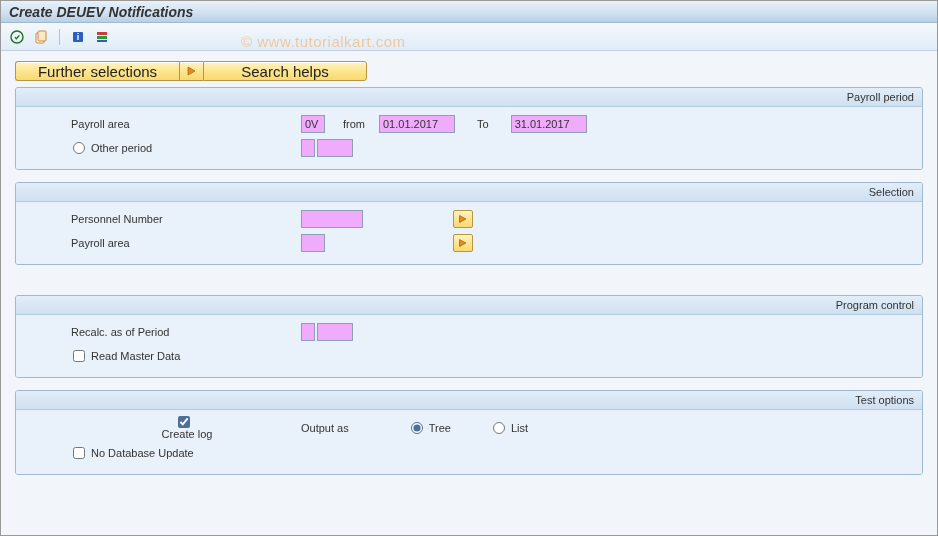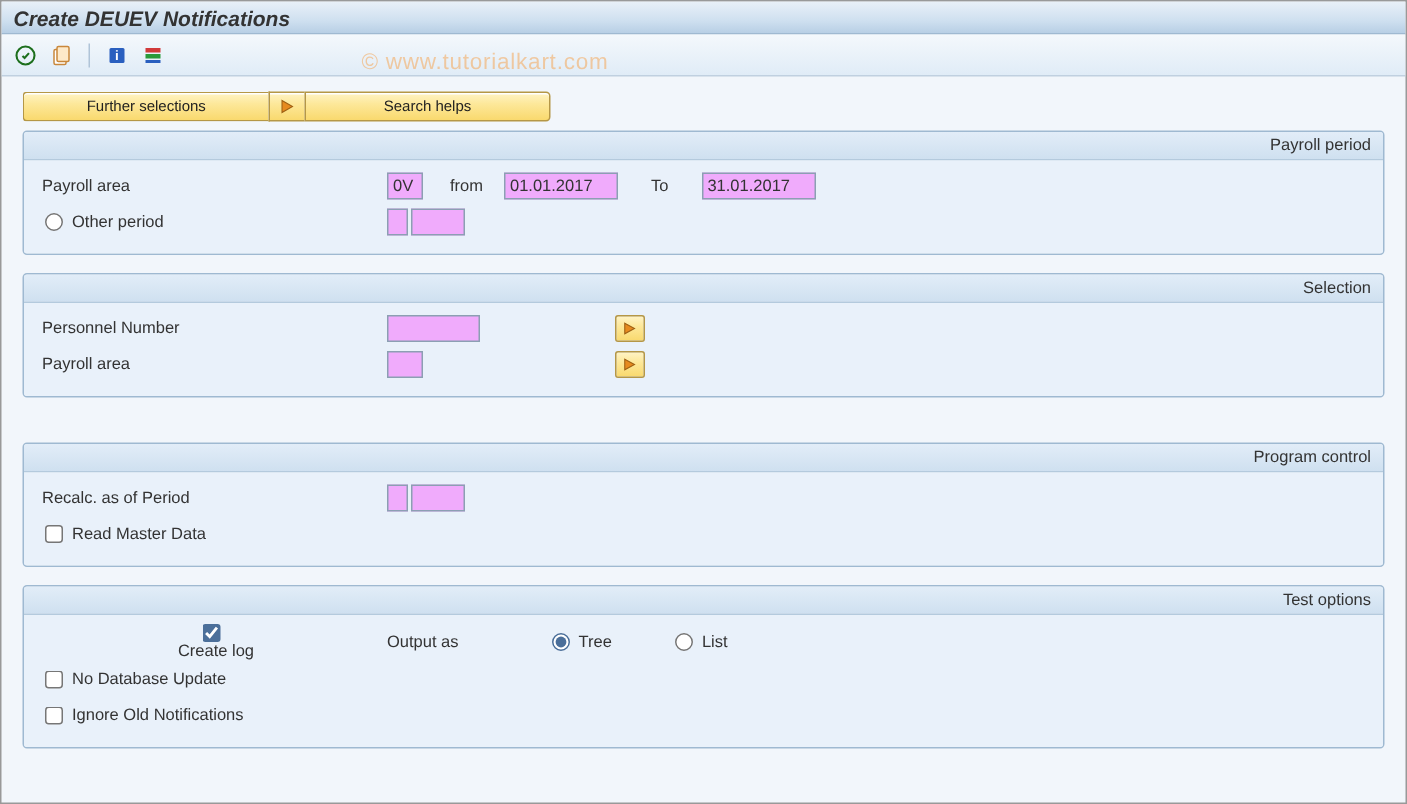--- a/index.html
+++ b/index.html
@@ -71,21 +71,21 @@
     display: flex;
     margin-bottom: 6px;
   }
   .gold-btn {
     background: linear-gradient(#fff3c4, #fde89a 40%, #f9d96e);
     border: 1px solid #b59746;
     height: 20px;
     display: inline-flex;
     align-items: center;
     justify-content: center;
-    font-size: 10px;
+    font-size: 15px;
     color: #222;
     cursor: pointer;
     box-shadow: inset 0 1px 0 #fff;
   }
   .gold-btn.wide { width: 164px; border-right: none; }
   .gold-btn.icon { width: 24px; border-right: none; }
   .gold-btn.wide2 { width: 164px; }
   .gold-btn.first { border-top-left-radius: 3px; border-bottom-left-radius: 3px; }
   .gold-btn.last  { border-top-right-radius: 3px; border-bottom-right-radius: 3px; }
 
@@ -106,20 +106,21 @@
   }
   .group-body {
     background: #e9f1fa;
     padding: 6px 8px 8px 12px;
   }
   .row {
     display: flex;
     align-items: center;
     min-height: 22px;
     margin-bottom: 2px;
+    margin-left: 43px;
   }
   .label {
     width: 230px;
     color: #333;
     display: flex;
     align-items: center;
   }
   .label.indent { padding-left: 2px; }
 
   input[type=text].fld {
@@ -293,22 +294,16 @@
             <span>List</span>
           </label>
         </span>
       </div>
       <div class="row">
         <div class="label indent">
           <input type="checkbox" class="checkbox" style="">
           <span>No Database Update</span>
         </div>
       </div>
-      <div class="row">
-        <div class="label indent">
-          <input type="checkbox" class="checkbox" style="">
-          <span>Ignore Old Notifications</span>
-        </div>
-      </div>
     </div>
   </div>
 
 </div>
 
 </body></html>

